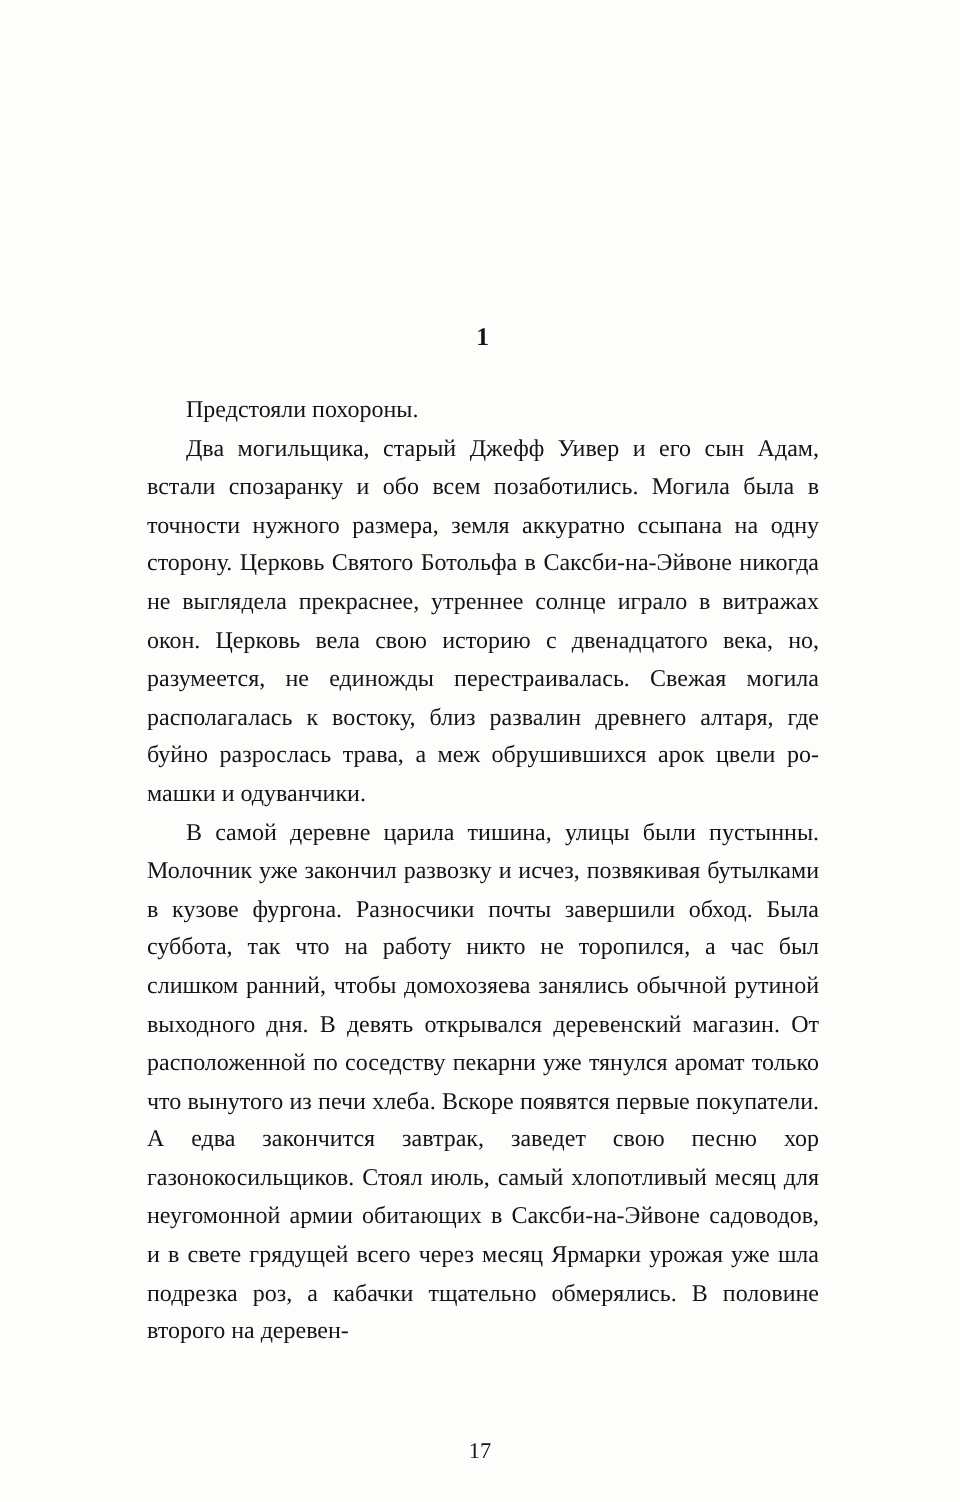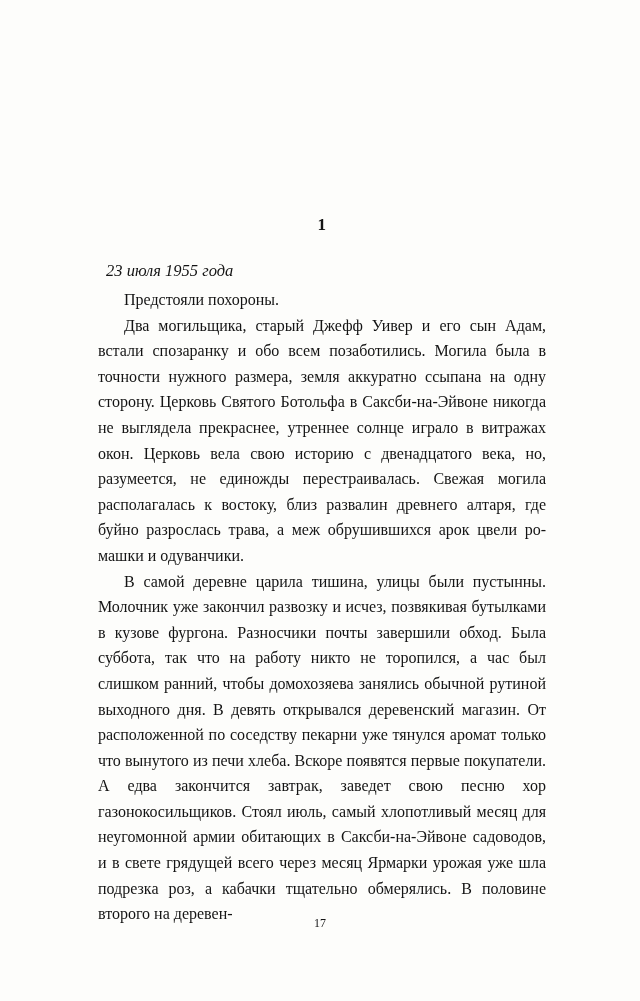--- a/index.html
+++ b/index.html
@@ -50,36 +50,35 @@
     margin: 0;
     text-indent: 26px;
     color: #141414;
     -webkit-hyphens: manual;
     hyphens: manual;
   }
   .folio {
     position: absolute;
     left: 0;
     right: 0;
-    top: 916px;
+    top: 960px;
     text-align: center;
-    font-size: 12px;
+    font-size: 15px;
     color: #141414;
   }
 </style>
 </head>
 <body>
 
 <div class="page">
 
   <div class="content">
 
     <div class="chapter-number">1</div>
 
-    <div class="date-line">23 июля 1955 года</div>
 
     <p class="para">Предстояли похороны.</p>
 
     <p class="para">Два могильщика, старый Джефф Уивер и его сын Адам, встали спозаранку и обо всем позаботились. Мо­гила была в точности нужного размера, земля аккурат­но ссыпана на одну сторону. Церковь Святого Ботольфа в Саксби-на-Эйвоне никогда не выглядела прекраснее, утреннее солнце играло в витражах окон. Церковь вела свою историю с двенадцатого века, но, разумеется, не единожды перестраивалась. Свежая могила располага­лась к востоку, близ развалин древнего алтаря, где буйно разрослась трава, а меж обрушившихся арок цвели ро­машки и одуванчики.</p>
 
     <p class="para">В самой деревне царила тишина, улицы были пус­тынны. Молочник уже закончил развозку и исчез, позвя­кивая бутылками в кузове фургона. Разносчики почты завершили обход. Была суббота, так что на работу никто не торопился, а час был слишком ранний, чтобы домо­хозяева занялись обычной рутиной выходного дня. В де­вять открывался деревенский магазин. От расположен­ной по соседству пекарни уже тянулся аромат только что вынутого из печи хлеба. Вскоре появятся первые поку­патели. А едва закончится завтрак, заведет свою песню хор газонокосильщиков. Стоял июль, самый хлопотли­вый месяц для неугомонной армии обитающих в Сакс­би-на-Эйвоне садоводов, и в свете грядущей всего через месяц Ярмарки урожая уже шла подрезка роз, а кабачки тщательно обмерялись. В половине второго на деревен-</p>
 
   </div>
 
   <div class="folio">17</div>

